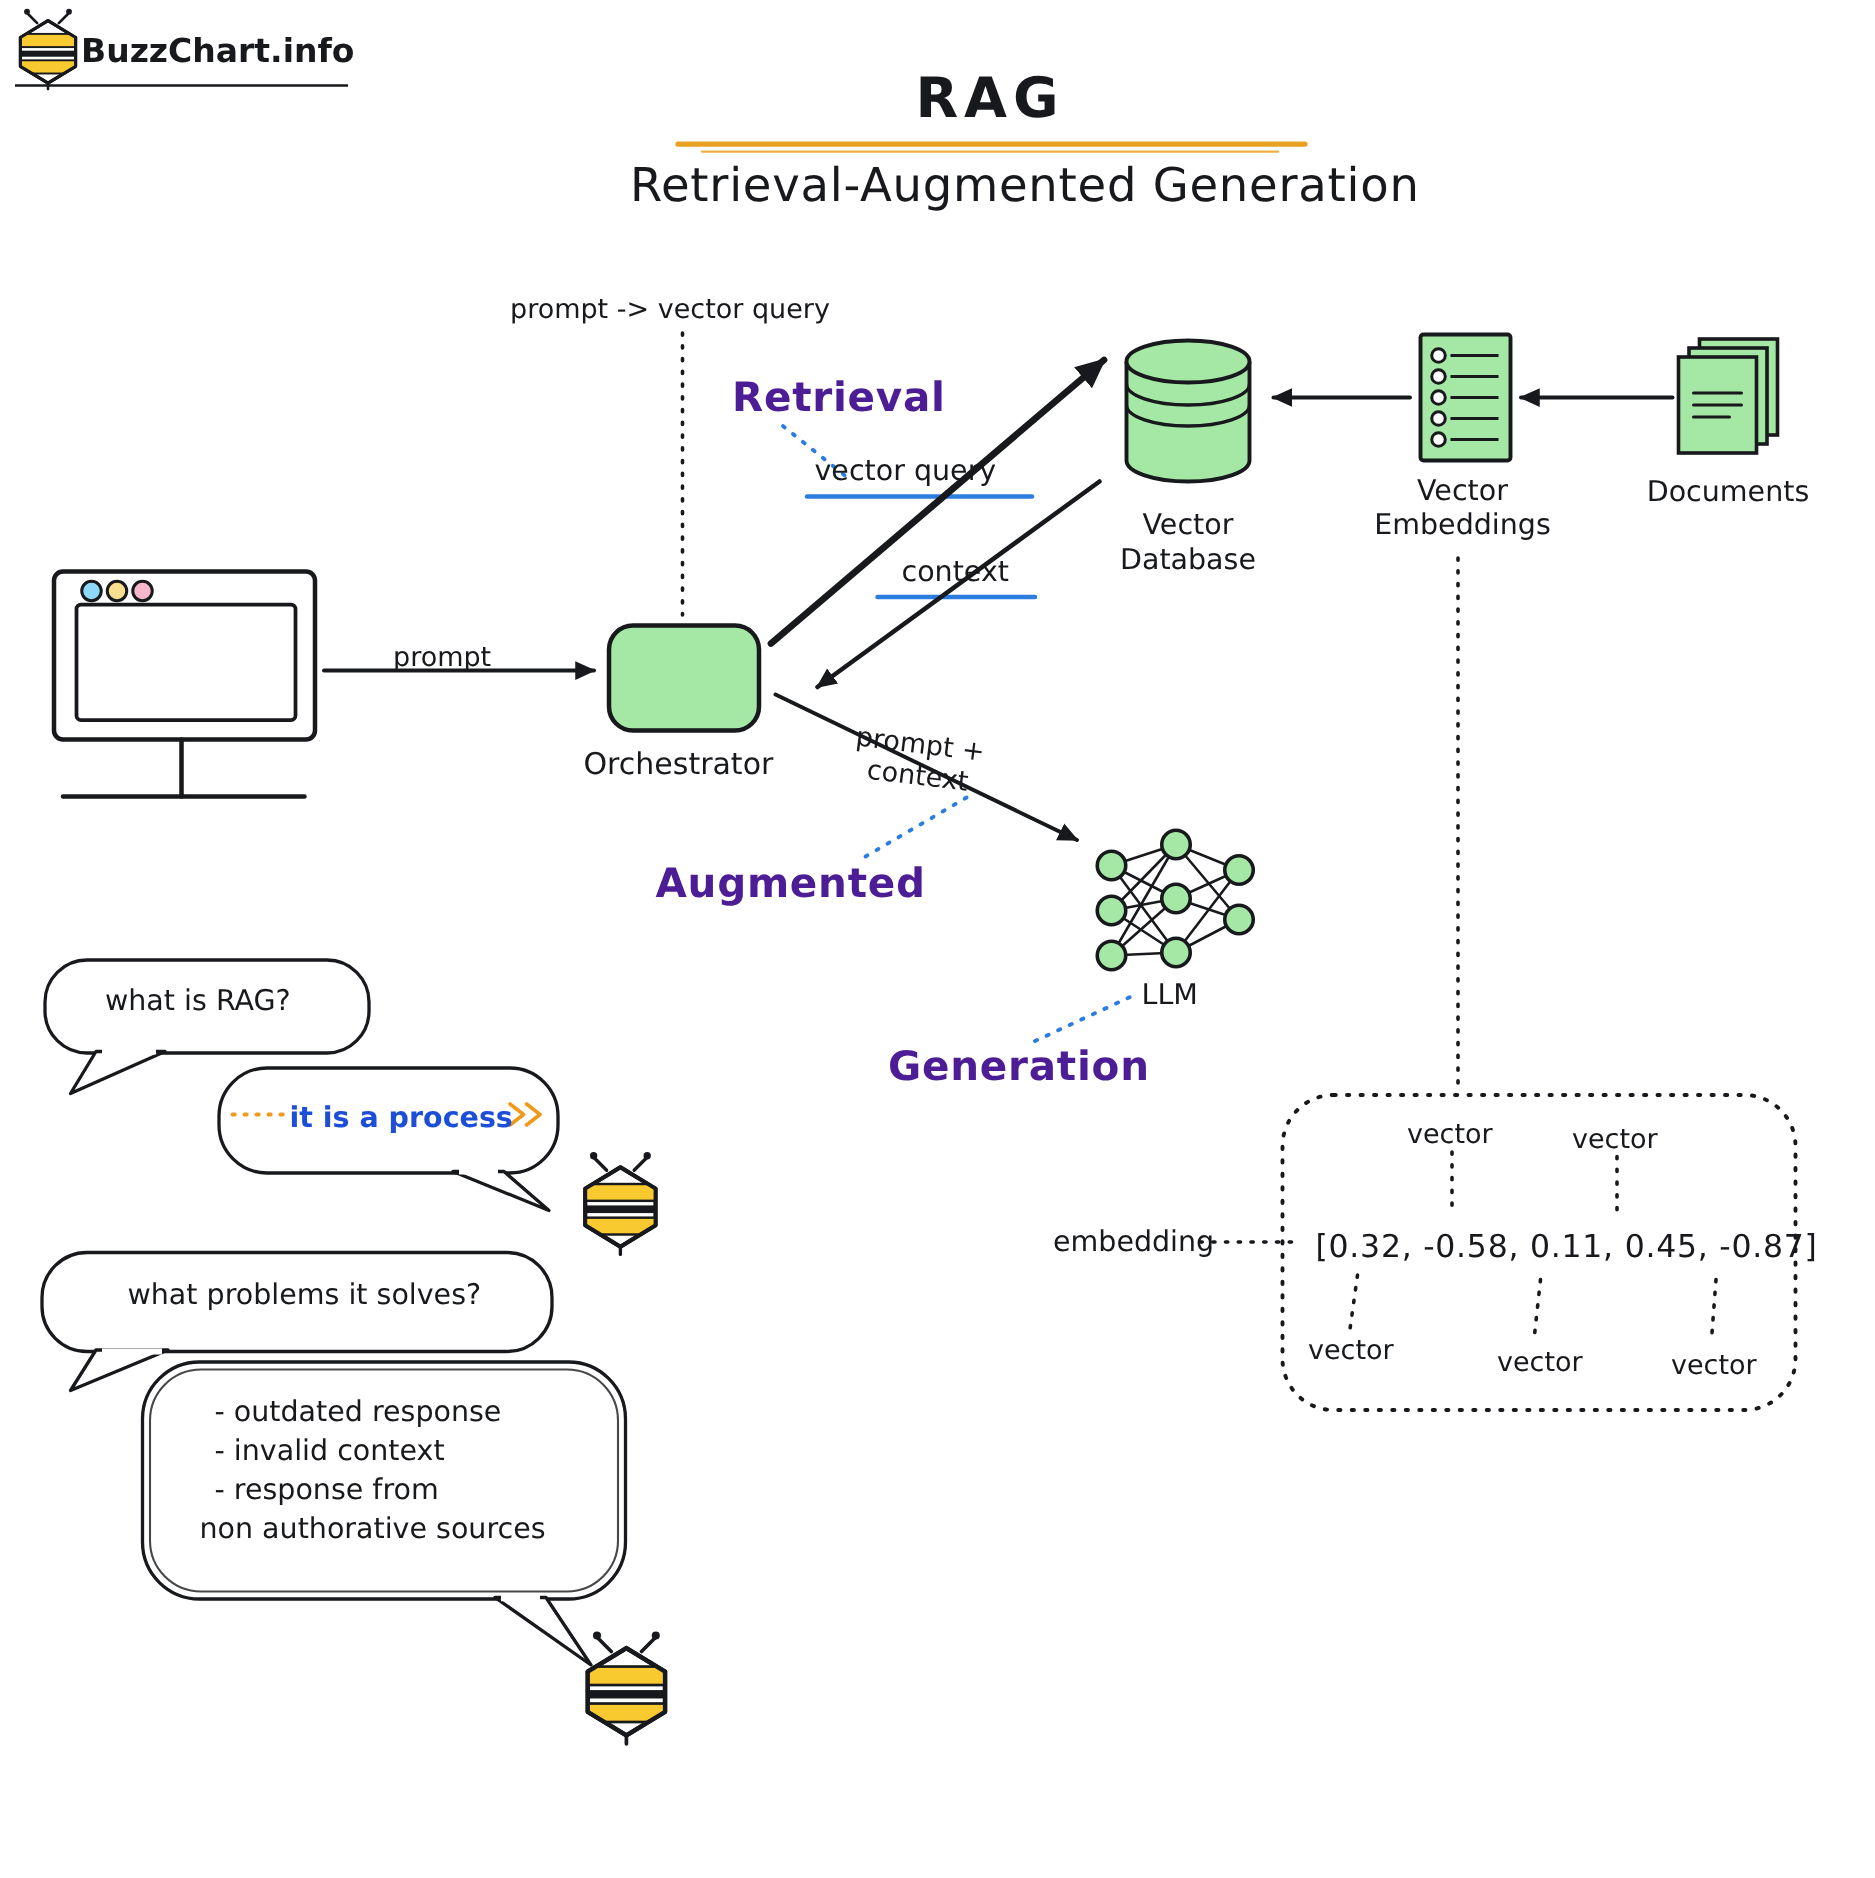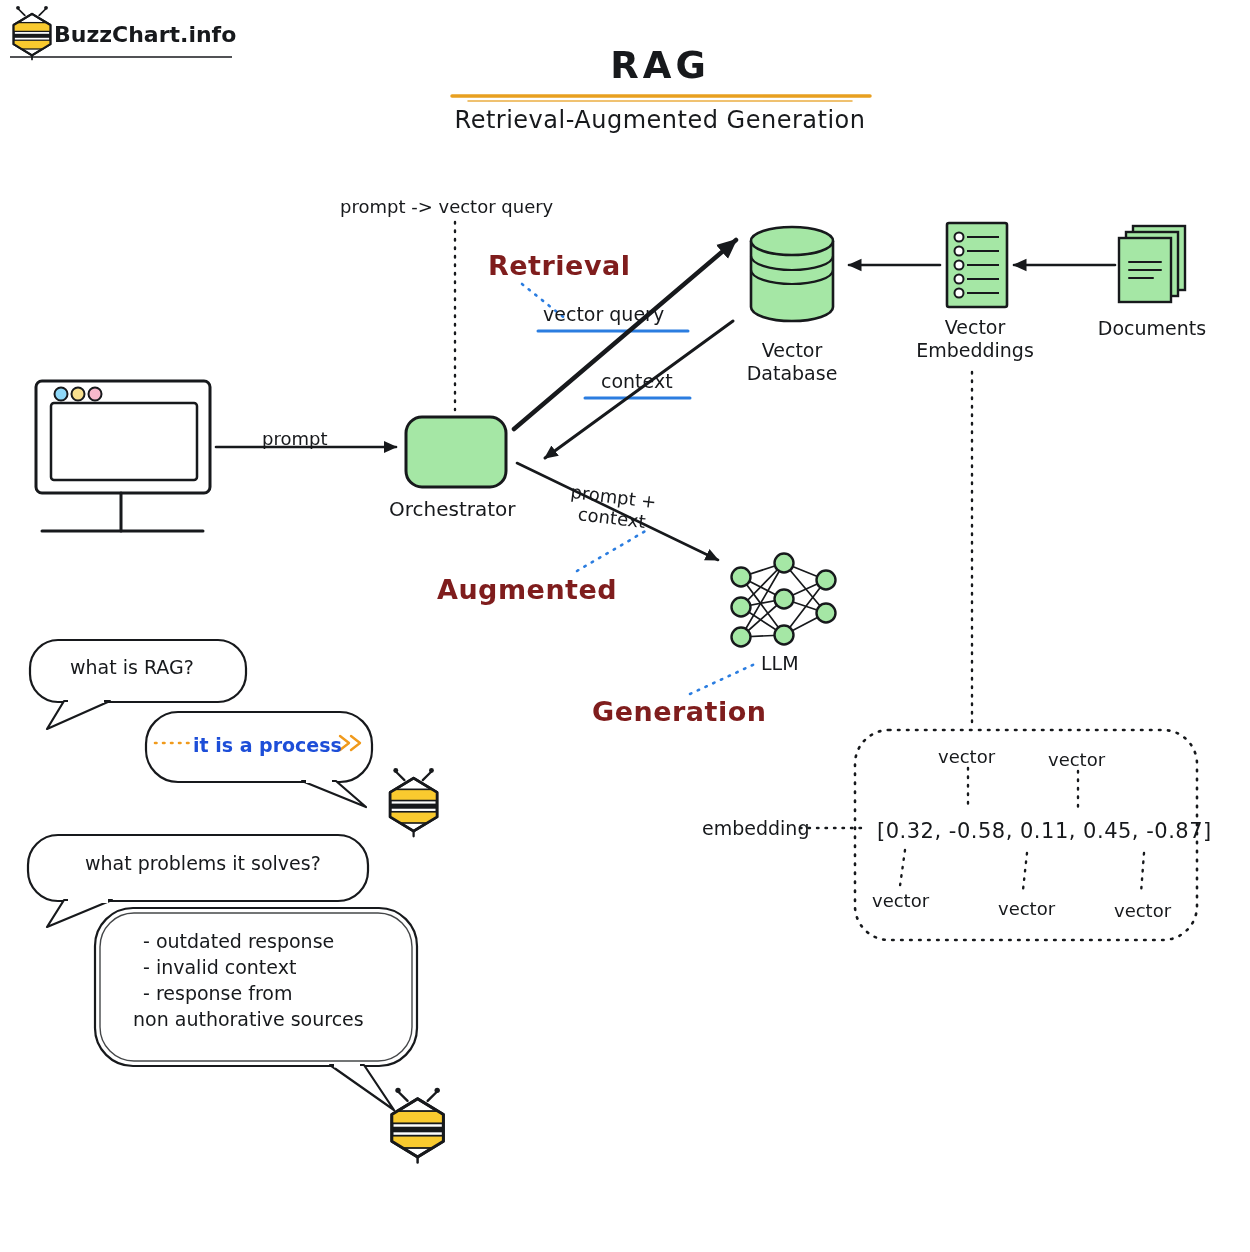--- a/index.html
+++ b/index.html
@@ -1,25 +1,25 @@
 <!DOCTYPE html>
 <html><head>
 <meta charset="utf-8">
 <style>
   html,body{margin:0;padding:0;background:#ffffff;}
   #stage{position:relative;width:1250px;height:1252px;background:#ffffff;overflow:hidden;
          font-family:"DejaVu Sans", "Liberation Sans", sans-serif;color:#17191c;border-radius:17px;}
   #art{position:absolute;left:0;top:0;}
   .lbl{position:absolute;white-space:nowrap;font-size:18px;color:#17191c;}
   .center{text-align:center;}
-  .blue{color:#7f1d1d;font-weight:600;}
+  .blue{color:#4c1d95;font-weight:600;}
   .orange{color:#1d4ed8;font-weight:600;}
   .big{font-size:27px;letter-spacing:.5px;}
   .title{font-size:37px;font-weight:700;letter-spacing:4px;}
-  .subtitle{font-size:24px;font-weight:500;letter-spacing:.5px;}
+  .subtitle{font-size:31px;font-weight:500;letter-spacing:.5px;}
   .logo-text{font-size:22px;font-weight:600;}
   .small-cap{font-size:19px;}
   .wrap{white-space:normal;line-height:23px;}
   .mono-vals{font-size:21px;font-weight:500;letter-spacing:.5px;}
   .rot{transform:rotate(7deg);transform-origin:left top;}
 </style>
 </head>
 <body>
 
 <div id="stage">

